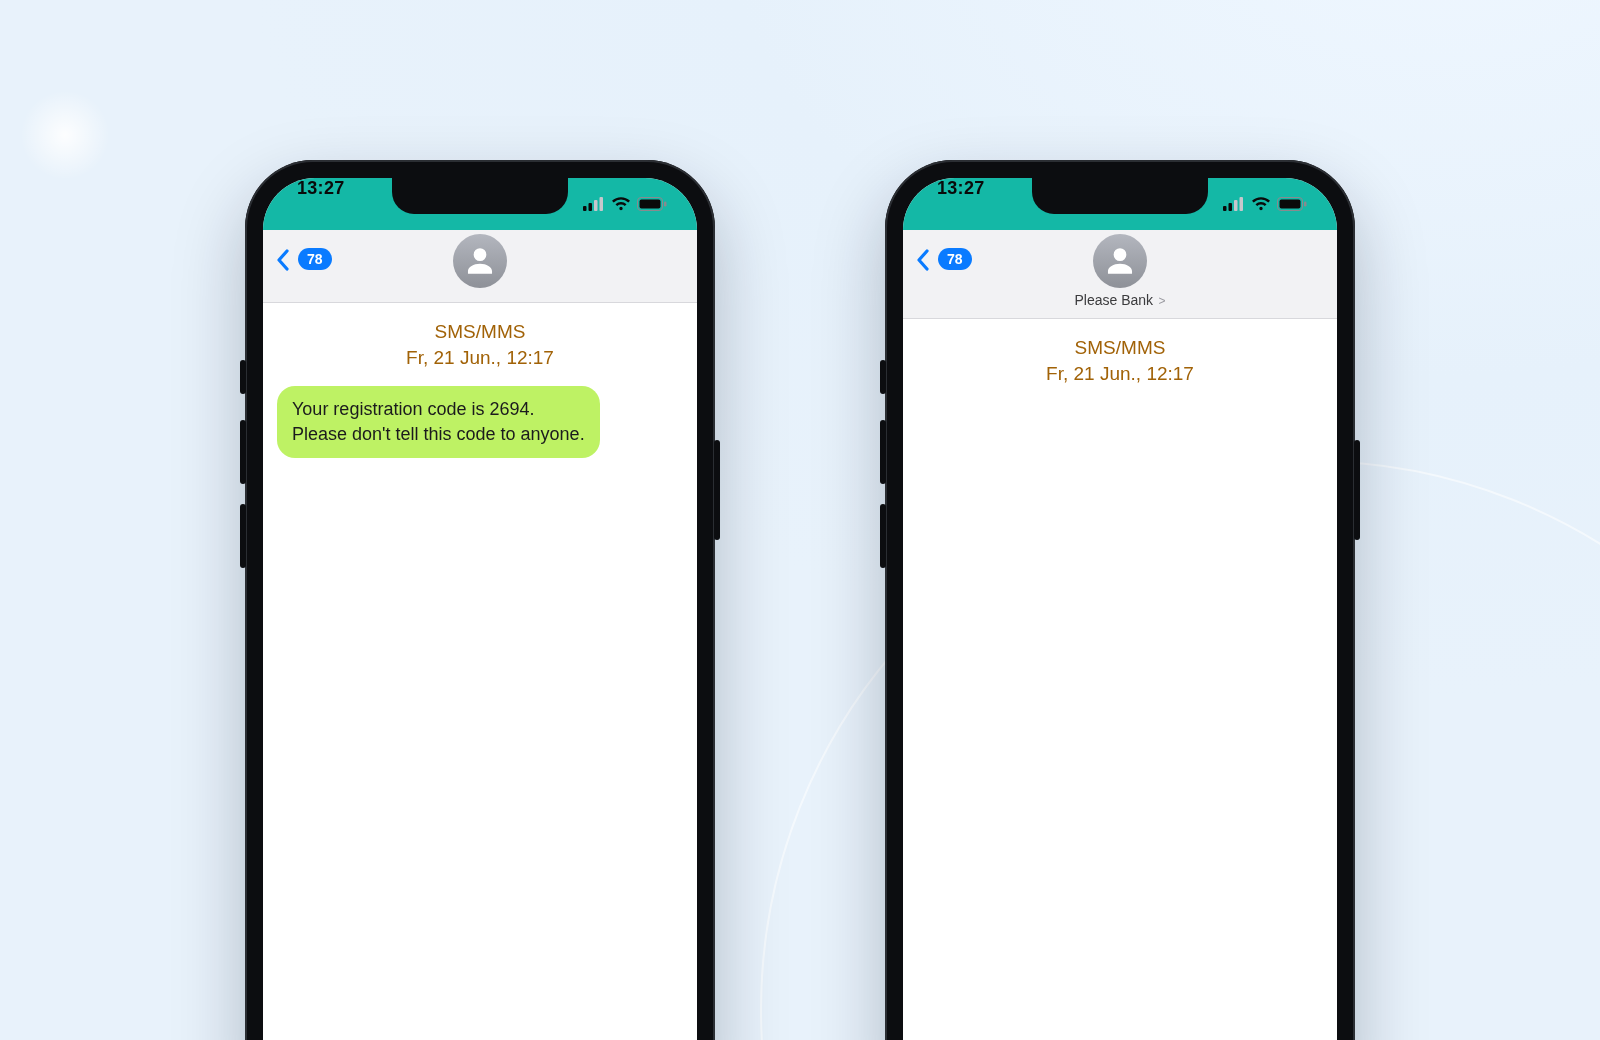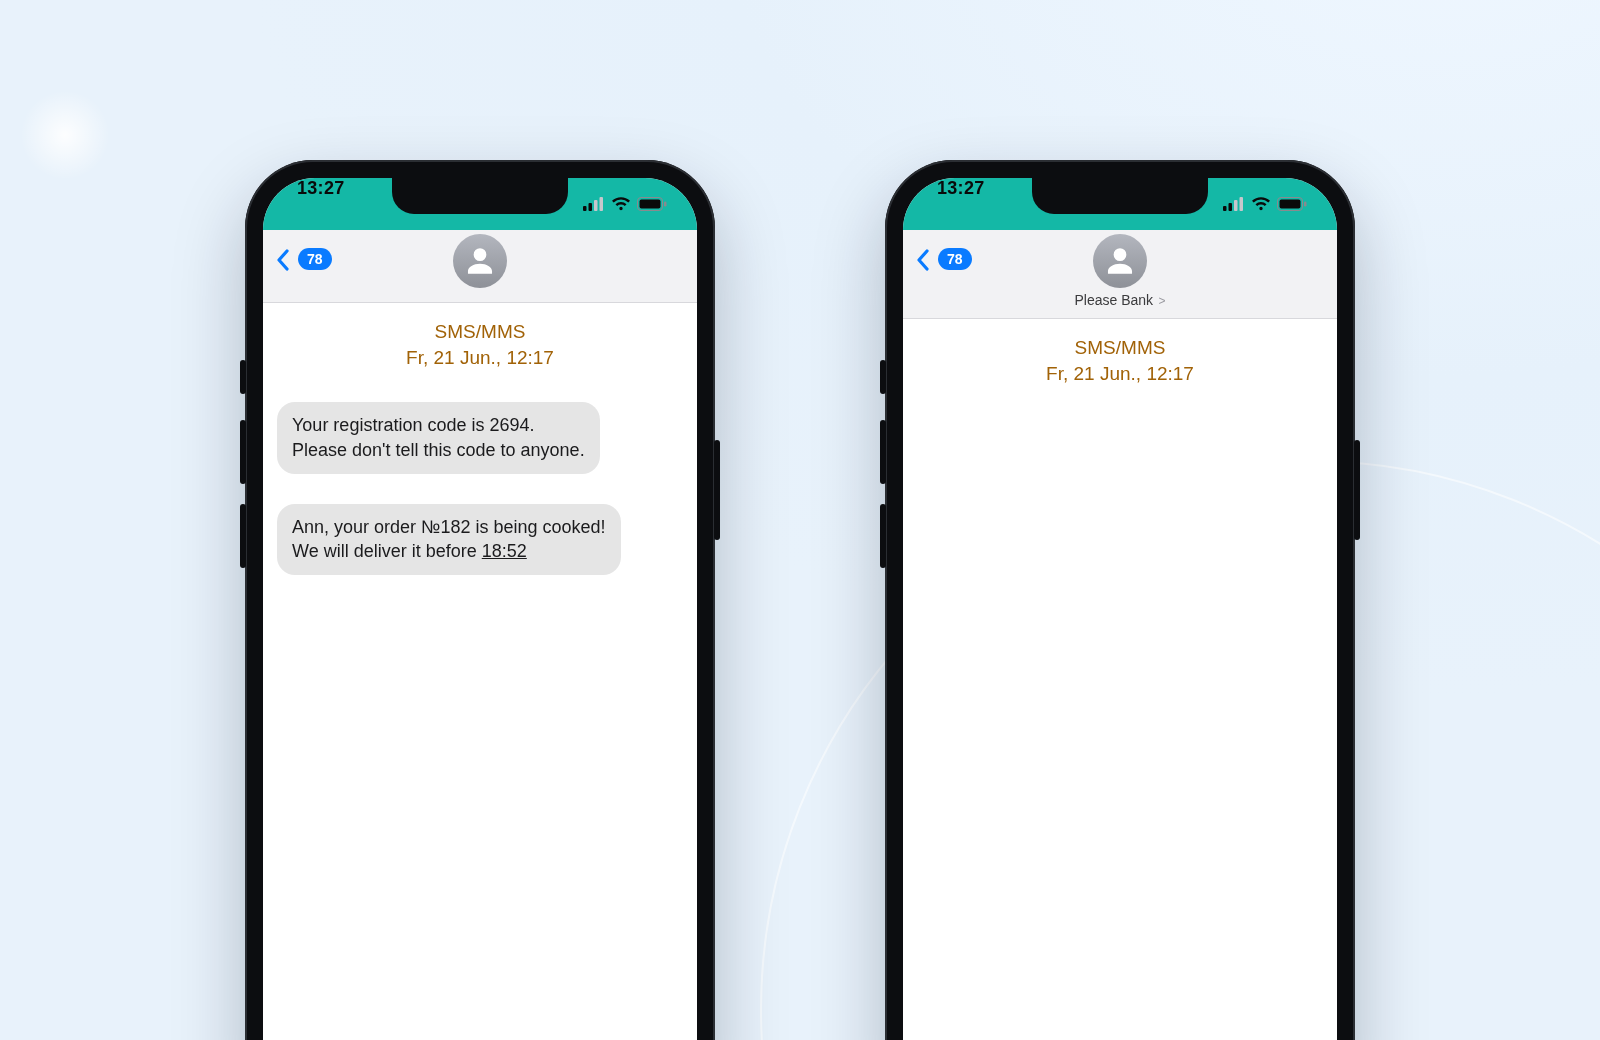--- a/index.html
+++ b/index.html
@@ -166,28 +166,28 @@
   .meta {
     text-align: center;
     color: #a16207;
     font-size: 19px;
     line-height: 1.35;
     margin: 6px 0 12px 0;
   }
 
   .bubble {
     display: inline-block;
-    background: #e5e5e5;
+    background: #bef264;
     color: #1b1b1d;
     border-radius: 18px;
     padding: 11px 15px 12px 15px;
     font-size: 18px;
     line-height: 1.35;
     max-width: 360px;
-    margin: 20px 0 10px 0;
+    margin: 4px 0 10px 0;
     text-align: left;
   }
   .bubble .underline { text-decoration: underline; }
   .bubble .link { color: #0a7bff; text-decoration: underline; }
 
   .row { text-align: left; }
 </style>
 </head>
 <body>
 
@@ -245,26 +245,20 @@
             <div>Fr, 21 Jun., 12:17</div>
           </div>
 
           <div class="row">
             <div class="bubble">
               <span>Your registration code is 2694.</span><br>
               <span>Please don't tell this code to anyone.</span>
             </div>
           </div>
 
-          <div class="row">
-            <div class="bubble">
-              <span>Ann, your order №182 is being cooked!</span><br>
-              <span>We will deliver it before </span><span class="underline">18:52</span>
-            </div>
-          </div>
         </div>
 
       </div>
     </div>
 
     <div class="phone">
       <div class="btn-left"></div>
       <div class="btn-left2"></div>
       <div class="btn-left3"></div>
       <div class="btn-right"></div>

